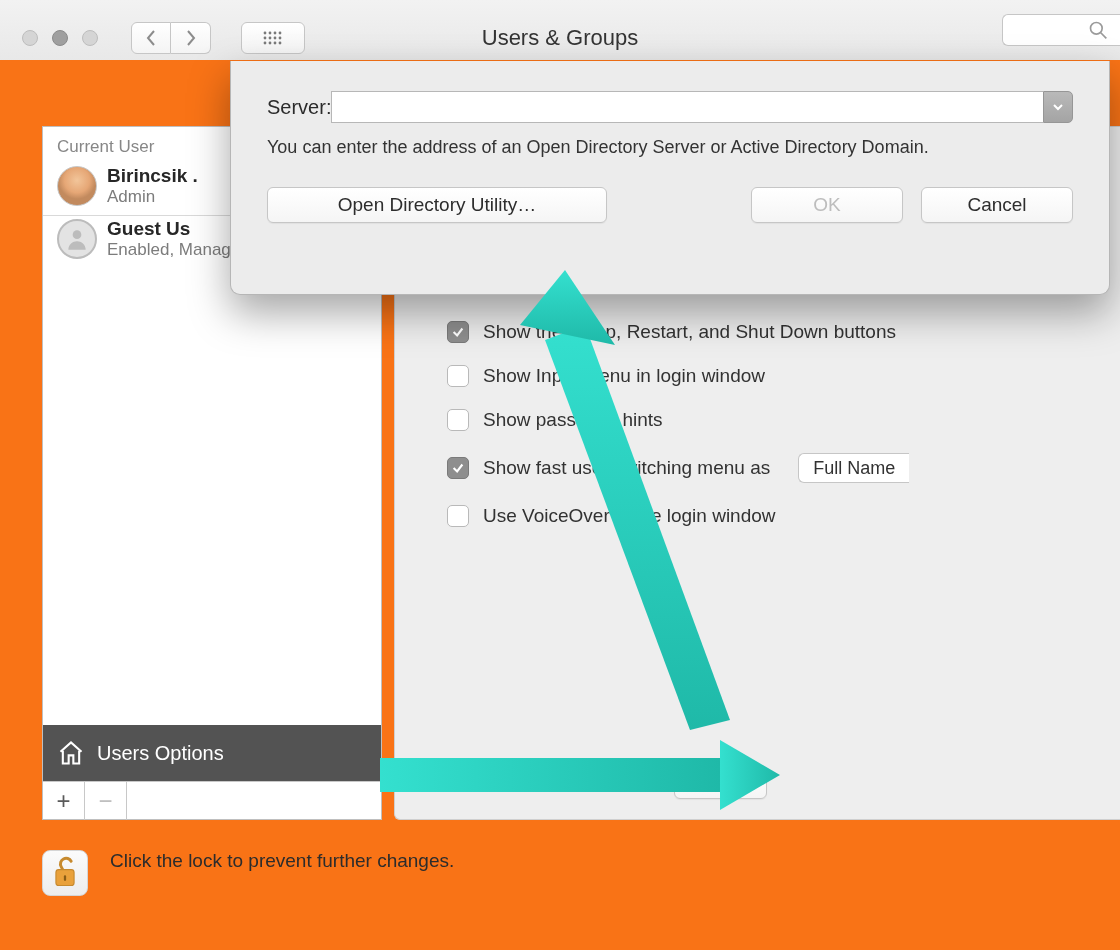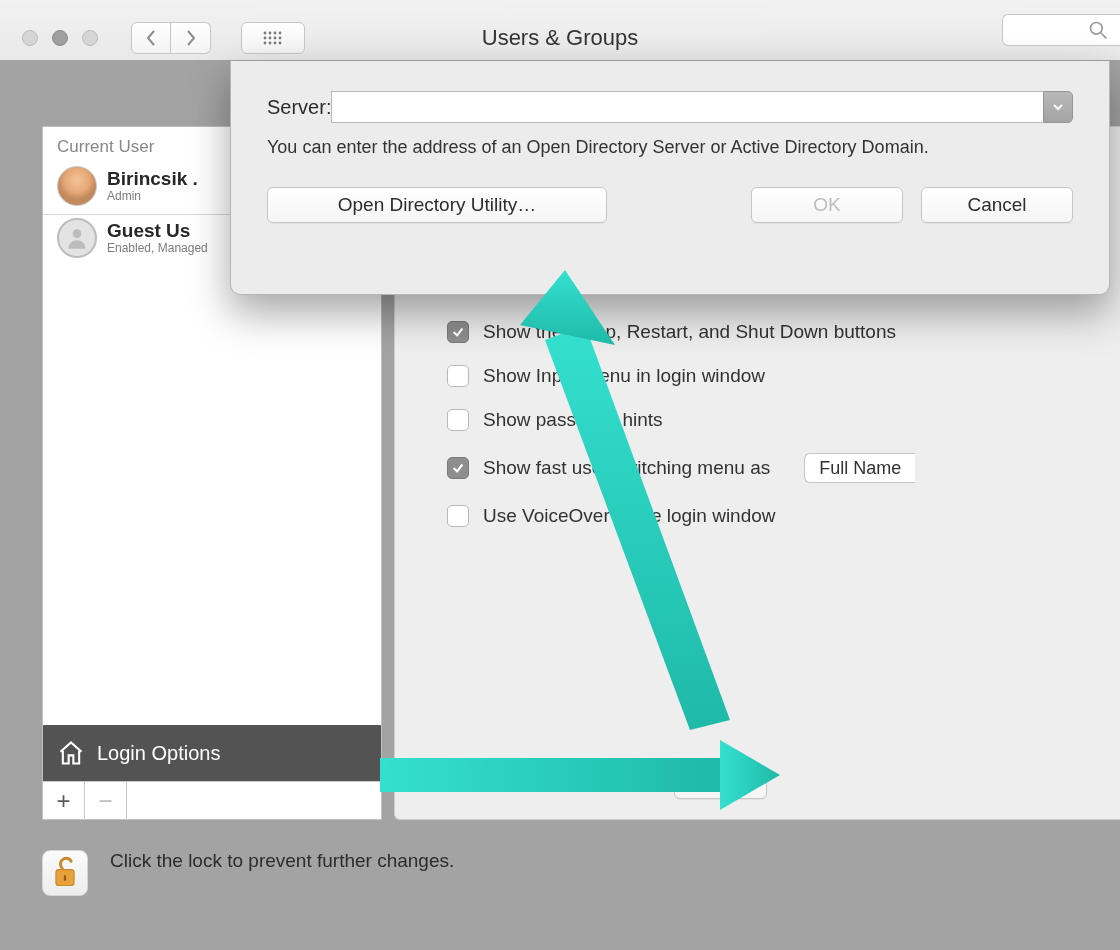--- a/index.html
+++ b/index.html
@@ -35,35 +35,35 @@
   .title { position:absolute; left:0; right:0; text-align:center; font-size: 22px; color:#343434; pointer-events:none;}
   .search-wrap { position:absolute; right:0; top:14px; }
   .search {
     width: 118px; height: 32px; border: 1px solid #c6c6c6; border-right: none;
     border-radius: 6px 0 0 6px; background: #fff;
     display:flex; align-items:center; justify-content:flex-end; padding-right:12px;
   }
   .search svg { width:20px; height:20px; color:#9a9a9a; }
 
   
-  .window-body { position:absolute; left:0; right:0; top:60px; bottom:0; background:#a3a3a3; }
+  .window-body { position:absolute; left:0; right:0; top:60px; bottom:0; background:#f97316; }
 
   
   .sidebar {
     position:absolute; left:42px; top:66px; width:340px; height:694px;
     border:1px solid #bfbfbf; background:#fff;
   }
   .section-label { font-size:17px; color:#878787; padding:10px 14px 6px; }
   .user-row { display:flex; align-items:center; padding:3px 14px 8px; gap:10px; }
   .avatar { width:40px; height:40px; border-radius:50%; background:#e3e3e3; display:flex; align-items:center; justify-content:center; overflow:hidden; }
   .avatar.photo { background: radial-gradient(circle at 50% 35%, #f2c59a 0%, #e6a776 40%, #c28a5e 60%);  border:1px solid #c7c7c7;}
   .avatar.guest-ic { border:2px solid #bcbcbc; }
   .avatar.guest-ic svg { width:26px; height:26px; color:#bcbcbc; }
   .user-name { font-size:19px; font-weight:600; color:#272727; line-height:1.1;}
-  .user-sub { font-size:12px; color:#7c7c7c; }
+  .user-sub { font-size:17px; color:#7c7c7c; }
   .divider { height:1px; background:#d9d9d9; }
   .login-options {
     position:absolute; left:0; right:0; bottom:38px; height:56px;
     background:#535353; color:#fff; display:flex; align-items:center; gap:12px; padding:0 14px;
   }
   .login-options svg { width:28px; height:28px; }
   .login-options span { font-size:20px; }
   .addremove {
     position:absolute; left:0; right:0; bottom:0; height:38px;
     display:flex; border-top:1px solid #c8c8c8; background:#fff;
@@ -211,21 +211,21 @@
         <div class="user-name">Guest Us</div>
         <div class="user-sub">Enabled, Managed</div>
       </div>
     </div>
 
     <div class="login-options">
       <svg viewBox="0 0 24 24" fill="none" stroke="white" stroke-width="1.8">
           <path d="M3 11 L12 3 L21 11"></path>
           <path d="M5 10 V21 H10 V14 H14 V21 H19 V10"></path>
         </svg>
-      <span>Login Options</span>
+      <span>Users Options</span>
     </div>
     <div class="addremove">
       <div class="sq">+</div>
       <div class="sq disabled">−</div>
     </div>
   </div>
 
   <div class="panel">
     <div class="opt-list">
       <div class="opt-row">
@@ -244,21 +244,21 @@
         <div class="cbx"></div>
         <span>Show password hints</span>
       </div>
       <div class="opt-row">
         <div class="cbx checked">
             <svg viewBox="0 0 16 16">
               <path d="M3 8 L7 12 L13 4" fill="none" stroke="currentColor" stroke-width="2.4"></path>
             </svg>
           </div>
         <span>Show fast user switching menu as</span>
-        <div class="dropdown" style="margin-left:20px;text-align:center;">Full Name</div>
+        <div class="dropdown" style="margin-left:14px;text-align:center;">Full Name</div>
       </div>
       <div class="opt-row">
         <div class="cbx"></div>
         <span>Use VoiceOver in the login window</span>
       </div>
     </div>
     <div class="bottom-row">
       <span>Network Account Server:</span>
       <div class="mac-btn">Join…</div>
     </div>

